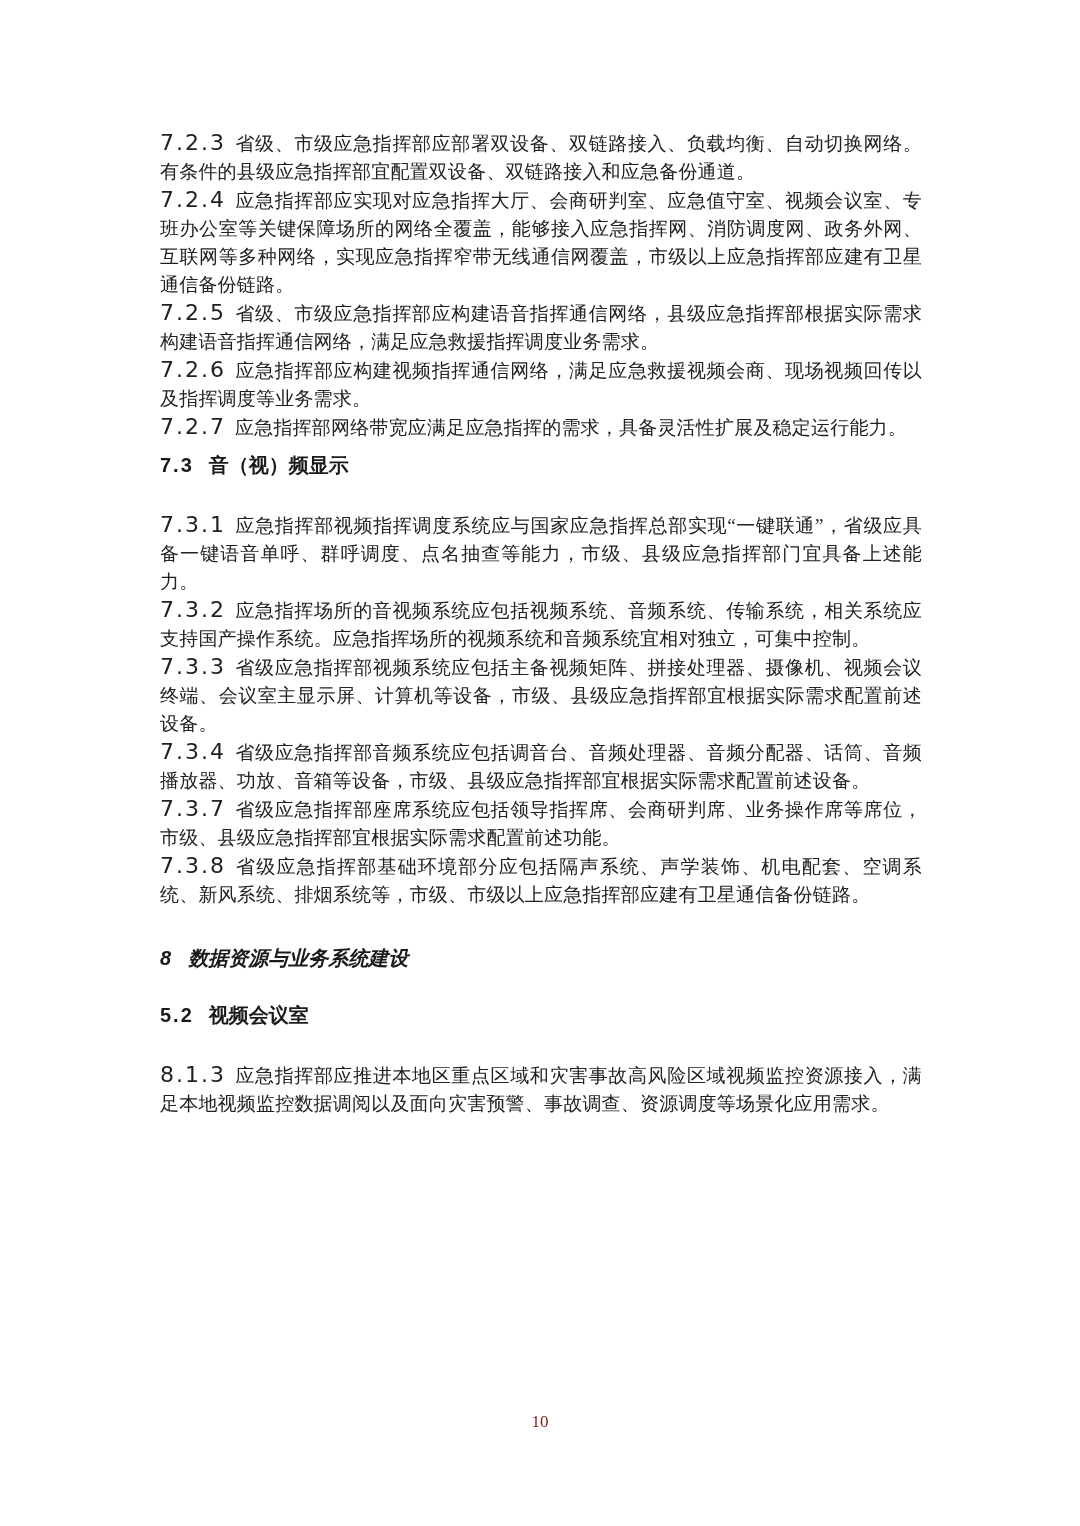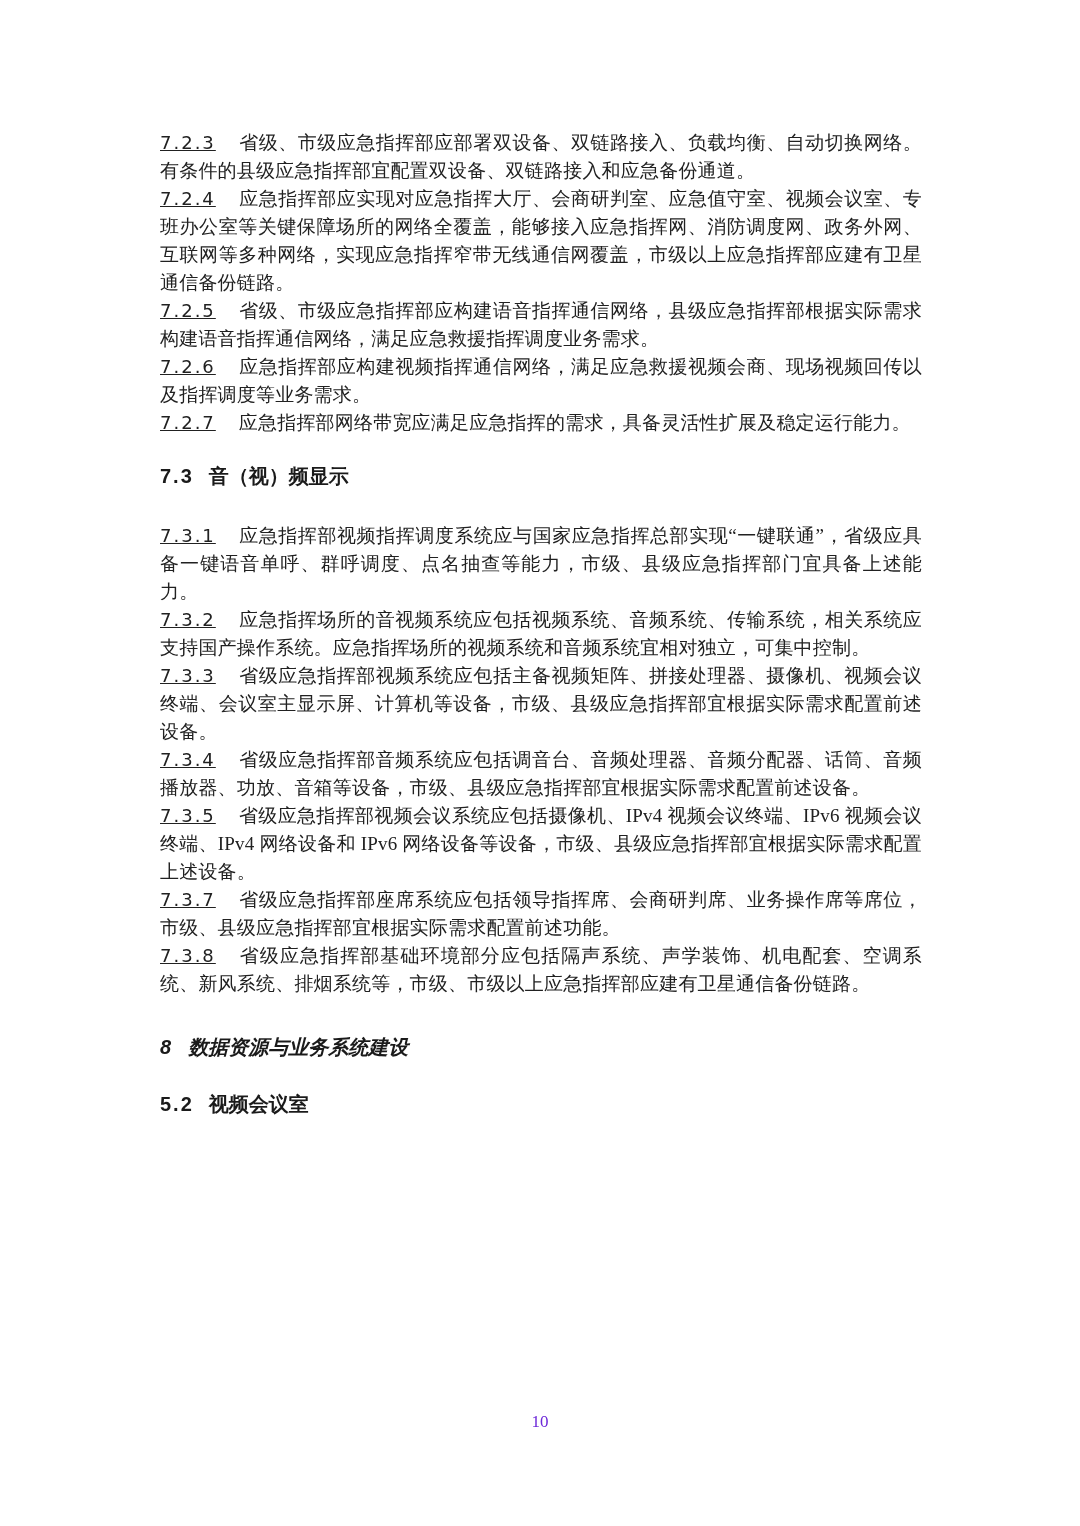--- a/index.html
+++ b/index.html
@@ -24,53 +24,52 @@
   }
   .clause {
     margin: 0;
     font-size: 19px;
     line-height: 28px;
     text-align: justify;
     letter-spacing: 0.2px;
   }
   .clause .num {
     font-family: "DejaVu Sans", "Liberation Sans", sans-serif;
-    font-size: 18px;
+    font-size: 22px;
     letter-spacing: 2px;
-    margin-right: 23px;
+    margin-right: 9px;
     white-space: nowrap;
-    text-decoration: underline;
   }
   .heading {
     font-family: "Liberation Sans", "DejaVu Sans", sans-serif;
     font-weight: 700;
     font-size: 20px;
     line-height: 28px;
     color: #1a1a1a;
   }
   .heading .num {
     letter-spacing: 2px;
     margin-right: 15px;
     white-space: nowrap;
   }
   .heading-l2 {
-    margin: 25px 0 32px 0;
+    margin: 9px 0 32px 0;
   }
   .heading-l1 {
     margin: 35px 0 29px 0;
     font-style: italic;
   }
   .page-footer {
     position: absolute;
     top: 1412px;
     left: 0;
     width: 100%;
     text-align: center;
     font-size: 17px;
-    color: #6d28d9;
+    color: #7f1d1d;
     font-family: "Liberation Serif", "DejaVu Serif", serif;
   }
 </style>
 </head>
 <body>
 
 <div class="page">
   <div class="content">
 
     <p class="clause"><span class="num">7.2.3</span><span class="txt">省级、市级应急指挥部应部署双设备、双链路接入、负载均衡、自动切换网络。有条件的县级应急指挥部宜配置双设备、双链路接入和应急备份通道。</span></p>
@@ -86,30 +85,30 @@
     <h3 class="heading heading-l2"><span class="num">7.3</span><span class="txt">音（视）频显示</span></h3>
 
     <p class="clause"><span class="num">7.3.1</span><span class="txt">应急指挥部视频指挥调度系统应与国家应急指挥总部实现“一键联通”，省级应具备一键语音单呼、群呼调度、点名抽查等能力，市级、县级应急指挥部门宜具备上述能力。</span></p>
 
     <p class="clause"><span class="num">7.3.2</span><span class="txt">应急指挥场所的音视频系统应包括视频系统、音频系统、传输系统，相关系统应支持国产操作系统。应急指挥场所的视频系统和音频系统宜相对独立，可集中控制。</span></p>
 
     <p class="clause"><span class="num">7.3.3</span><span class="txt">省级应急指挥部视频系统应包括主备视频矩阵、拼接处理器、摄像机、视频会议终端、会议室主显示屏、计算机等设备，市级、县级应急指挥部宜根据实际需求配置前述设备。</span></p>
 
     <p class="clause"><span class="num">7.3.4</span><span class="txt">省级应急指挥部音频系统应包括调音台、音频处理器、音频分配器、话筒、音频播放器、功放、音箱等设备，市级、县级应急指挥部宜根据实际需求配置前述设备。</span></p>
 
-    <p class="clause"><span class="num">7.3.5</span><span class="txt">省级应急指挥部视频会议系统应包括摄像机、IPv4 视频会议终端、IPv6 视频会议终端、IPv4 网络设备和 IPv6 网络设备等设备，市级、县级应急指挥部宜根据实际需求配置上述设备。</span></p>
 
 
     <p class="clause"><span class="num">7.3.7</span><span class="txt">省级应急指挥部座席系统应包括领导指挥席、会商研判席、业务操作席等席位，市级、县级应急指挥部宜根据实际需求配置前述功能。</span></p>
 
     <p class="clause"><span class="num">7.3.8</span><span class="txt">省级应急指挥部基础环境部分应包括隔声系统、声学装饰、机电配套、空调系统、新风系统、排烟系统等，市级、市级以上应急指挥部应建有卫星通信备份链路。</span></p>
 
     <h2 class="heading heading-l1"><span class="num">8</span><span class="txt">数据资源与业务系统建设</span></h2>
 
     <h3 class="heading heading-l2"><span class="num">5.2</span><span class="txt">视频会议室</span></h3>
 
 
 
+    <p class="clause"><span class="num">8.1.3</span><span class="txt">应急指挥部应推进本地区重点区域和灾害事故高风险区域视频监控资源接入，满足本地视频监控数据调阅以及面向灾害预警、事故调查、资源调度等场景化应用需求。</span></p>
 
   </div>
 
   <div class="page-footer">10</div>
 </div>
 
 </body></html>

